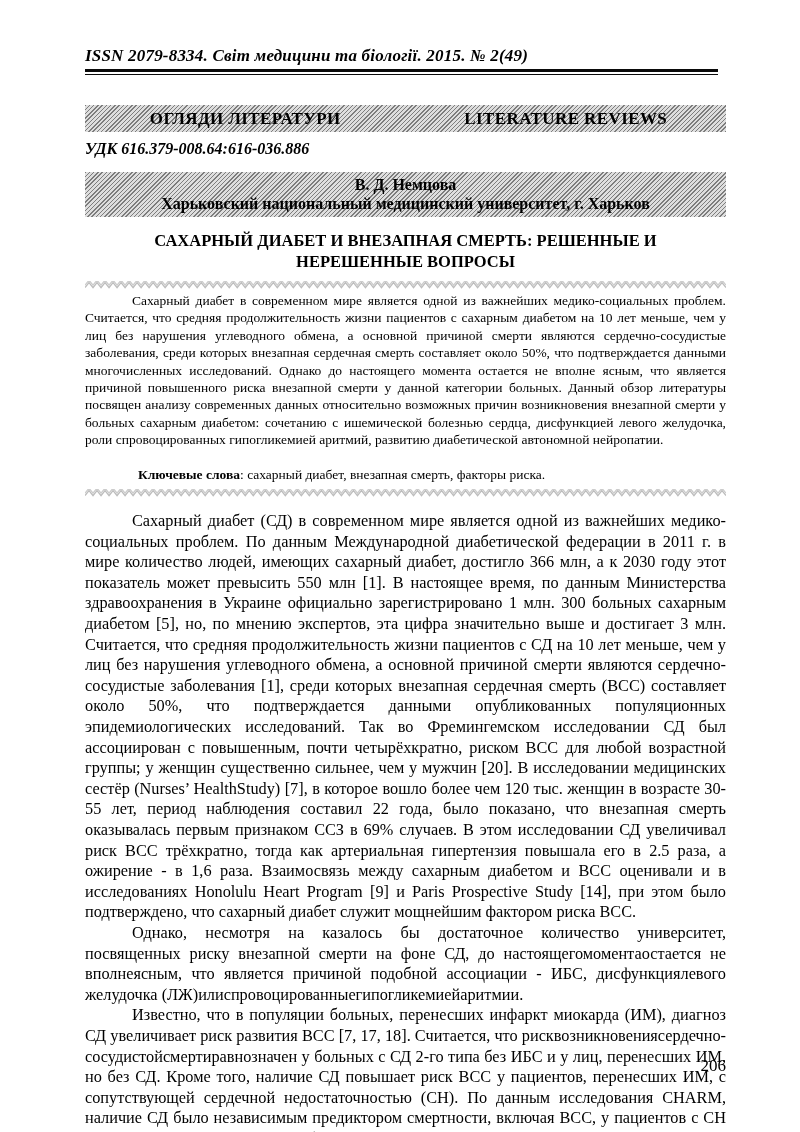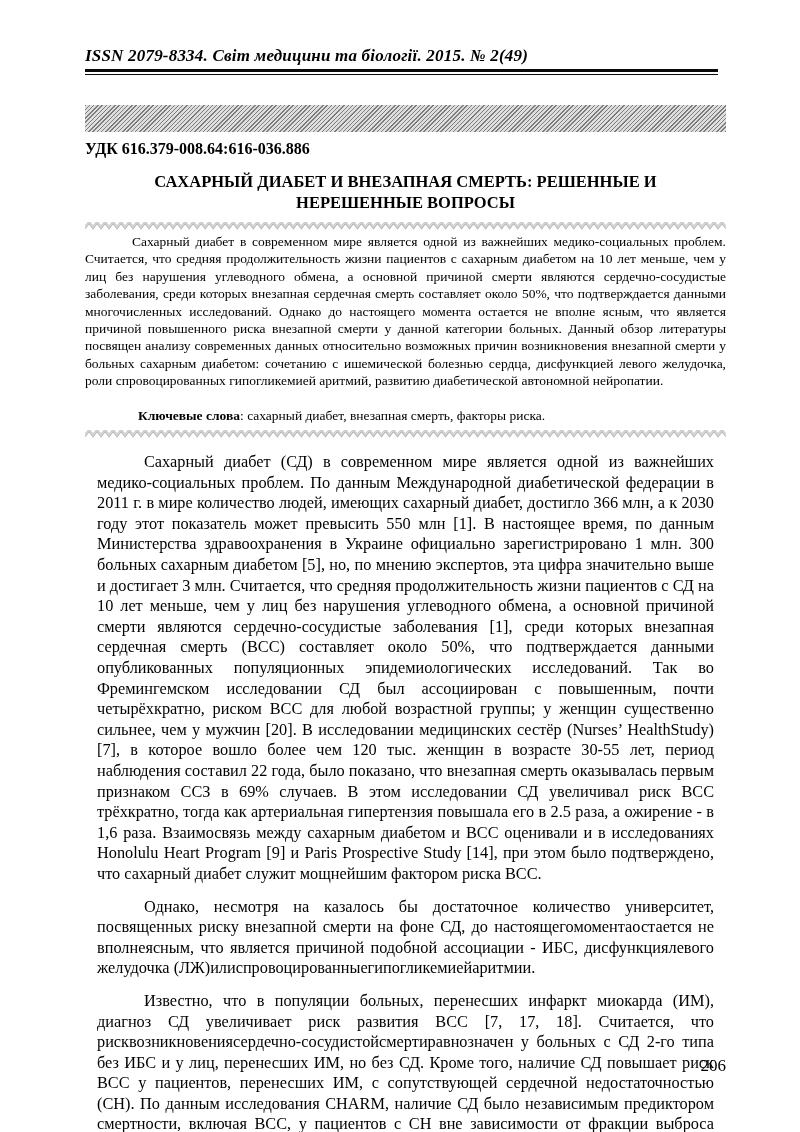--- a/index.html
+++ b/index.html
@@ -41,20 +41,21 @@
     height: 27px;
     display: flex;
     align-items: center;
     font-size: 17px;
   }
   .section-banner span { flex: 1; text-align: center; letter-spacing: 0.4px; }
   .udc-line {
     margin-top: 8px;
     font-weight: bold;
     font-size: 16px;
+    font-style: italic;
   }
   .author-banner {
     margin-top: 14px;
     text-align: center;
     font-size: 16px;
     line-height: 19px;
     padding: 3px 0 4px 0;
   }
   .article-title {
     margin: 13px auto 0 auto;
@@ -74,44 +75,50 @@
     text-align: justify;
     text-indent: 47px;
   }
   .keywords-line { margin: 6px; }
   .body-text {
     margin-top: 14px;
     font-size: 16.3px;
     line-height: 20.6px;
     text-align: justify;
   }
-  .body-text p { margin: 12px; text-indent: 47px; }
+  .body-text p { margin: 0; text-indent: 47px; }
   .page-number {
     position: absolute;
     left: 85px;
     width: 641px;
     bottom: 56px;
     text-align: right;
     font-size: 17px;
   }
 </style>
 </head>
 <body>
 
 <div class="page">
   <div class="content">
 
     <div class="issn-line">ISSN 2079-8334. Світ медицини та біології. 2015. № 2(49)</div>
     <div class="double-rule"></div>
 
     <div class="hatch section-banner">
+      <span>ОГЛЯДИ ЛІТЕРАТУРИ</span>
+      <span>LITERATURE REVIEWS</span>
     </div>
 
     <div class="udc-line">УДК 616.379-008.64:616-036.886</div>
 
+    <div class="hatch author-banner">
+      <div>В. Д. Немцова</div>
+      <div>Харьковский национальный медицинский университет, г. Харьков</div>
+    </div>
 
     <h1 class="article-title">САХАРНЫЙ ДИАБЕТ И ВНЕЗАПНАЯ СМЕРТЬ: РЕШЕННЫЕ И НЕРЕШЕННЫЕ ВОПРОСЫ</h1>
 
     <svg class="zigzag zz-top" viewBox="0 0 640 8" preserveAspectRatio="none">
         <polyline fill="none" stroke="#bdbdbd" stroke-width="1.3" points="0,6.6 4,1.6 8,6.6 12,1.6 16,6.6 20,1.6 24,6.6 28,1.6 32,6.6 36,1.6 40,6.6 44,1.6 48,6.6 52,1.6 56,6.6 60,1.6 64,6.6 68,1.6 72,6.6 76,1.6 80,6.6 84,1.6 88,6.6 92,1.6 96,6.6 100,1.6 104,6.6 108,1.6 112,6.6 116,1.6 120,6.6 124,1.6 128,6.6 132,1.6 136,6.6 140,1.6 144,6.6 148,1.6 152,6.6 156,1.6 160,6.6 164,1.6 168,6.6 172,1.6 176,6.6 180,1.6 184,6.6 188,1.6 192,6.6 196,1.6 200,6.6 204,1.6 208,6.6 212,1.6 216,6.6 220,1.6 224,6.6 228,1.6 232,6.6 236,1.6 240,6.6 244,1.6 248,6.6 252,1.6 256,6.6 260,1.6 264,6.6 268,1.6 272,6.6 276,1.6 280,6.6 284,1.6 288,6.6 292,1.6 296,6.6 300,1.6 304,6.6 308,1.6 312,6.6 316,1.6 320,6.6 324,1.6 328,6.6 332,1.6 336,6.6 340,1.6 344,6.6 348,1.6 352,6.6 356,1.6 360,6.6 364,1.6 368,6.6 372,1.6 376,6.6 380,1.6 384,6.6 388,1.6 392,6.6 396,1.6 400,6.6 404,1.6 408,6.6 412,1.6 416,6.6 420,1.6 424,6.6 428,1.6 432,6.6 436,1.6 440,6.6 444,1.6 448,6.6 452,1.6 456,6.6 460,1.6 464,6.6 468,1.6 472,6.6 476,1.6 480,6.6 484,1.6 488,6.6 492,1.6 496,6.6 500,1.6 504,6.6 508,1.6 512,6.6 516,1.6 520,6.6 524,1.6 528,6.6 532,1.6 536,6.6 540,1.6 544,6.6 548,1.6 552,6.6 556,1.6 560,6.6 564,1.6 568,6.6 572,1.6 576,6.6 580,1.6 584,6.6 588,1.6 592,6.6 596,1.6 600,6.6 604,1.6 608,6.6 612,1.6 616,6.6 620,1.6 624,6.6 628,1.6 632,6.6 636,1.6 640,6.6"></polyline>
         <polyline fill="none" stroke="#cccccc" stroke-width="1.3" points="0,4.2 4,-0.8 8,4.2 12,-0.8 16,4.2 20,-0.8 24,4.2 28,-0.8 32,4.2 36,-0.8 40,4.2 44,-0.8 48,4.2 52,-0.8 56,4.2 60,-0.8 64,4.2 68,-0.8 72,4.2 76,-0.8 80,4.2 84,-0.8 88,4.2 92,-0.8 96,4.2 100,-0.8 104,4.2 108,-0.8 112,4.2 116,-0.8 120,4.2 124,-0.8 128,4.2 132,-0.8 136,4.2 140,-0.8 144,4.2 148,-0.8 152,4.2 156,-0.8 160,4.2 164,-0.8 168,4.2 172,-0.8 176,4.2 180,-0.8 184,4.2 188,-0.8 192,4.2 196,-0.8 200,4.2 204,-0.8 208,4.2 212,-0.8 216,4.2 220,-0.8 224,4.2 228,-0.8 232,4.2 236,-0.8 240,4.2 244,-0.8 248,4.2 252,-0.8 256,4.2 260,-0.8 264,4.2 268,-0.8 272,4.2 276,-0.8 280,4.2 284,-0.8 288,4.2 292,-0.8 296,4.2 300,-0.8 304,4.2 308,-0.8 312,4.2 316,-0.8 320,4.2 324,-0.8 328,4.2 332,-0.8 336,4.2 340,-0.8 344,4.2 348,-0.8 352,4.2 356,-0.8 360,4.2 364,-0.8 368,4.2 372,-0.8 376,4.2 380,-0.8 384,4.2 388,-0.8 392,4.2 396,-0.8 400,4.2 404,-0.8 408,4.2 412,-0.8 416,4.2 420,-0.8 424,4.2 428,-0.8 432,4.2 436,-0.8 440,4.2 444,-0.8 448,4.2 452,-0.8 456,4.2 460,-0.8 464,4.2 468,-0.8 472,4.2 476,-0.8 480,4.2 484,-0.8 488,4.2 492,-0.8 496,4.2 500,-0.8 504,4.2 508,-0.8 512,4.2 516,-0.8 520,4.2 524,-0.8 528,4.2 532,-0.8 536,4.2 540,-0.8 544,4.2 548,-0.8 552,4.2 556,-0.8 560,4.2 564,-0.8 568,4.2 572,-0.8 576,4.2 580,-0.8 584,4.2 588,-0.8 592,4.2 596,-0.8 600,4.2 604,-0.8 608,4.2 612,-0.8 616,4.2 620,-0.8 624,4.2 628,-0.8 632,4.2 636,-0.8 640,4.2"></polyline>
       </svg>
 
     <p class="abstract-block">Сахарный диабет в современном мире является одной из важнейших медико-социальных проблем. Считается, что средняя продолжительность жизни пациентов с сахарным диабетом на 10 лет меньше, чем у лиц без нарушения углеводного обмена, а основной причиной смерти являются сердечно-сосудистые заболевания, среди которых внезапная сердечная смерть составляет около 50%, что подтверждается данными многочисленных исследований. Однако до настоящего момента остается не вполне ясным, что является причиной повышенного риска внезапной смерти у данной категории больных. Данный обзор литературы посвящен анализу современных данных относительно возможных причин возникновения внезапной смерти у больных сахарным диабетом: сочетанию с ишемической болезнью сердца, дисфункцией левого желудочка, роли спровоцированных гипогликемией аритмий, развитию диабетической автономной нейропатии.</p>
     <p class="abstract-block keywords-line"><b>Ключевые слова</b><span>: сахарный диабет, внезапная смерть, факторы риска.</span></p>

